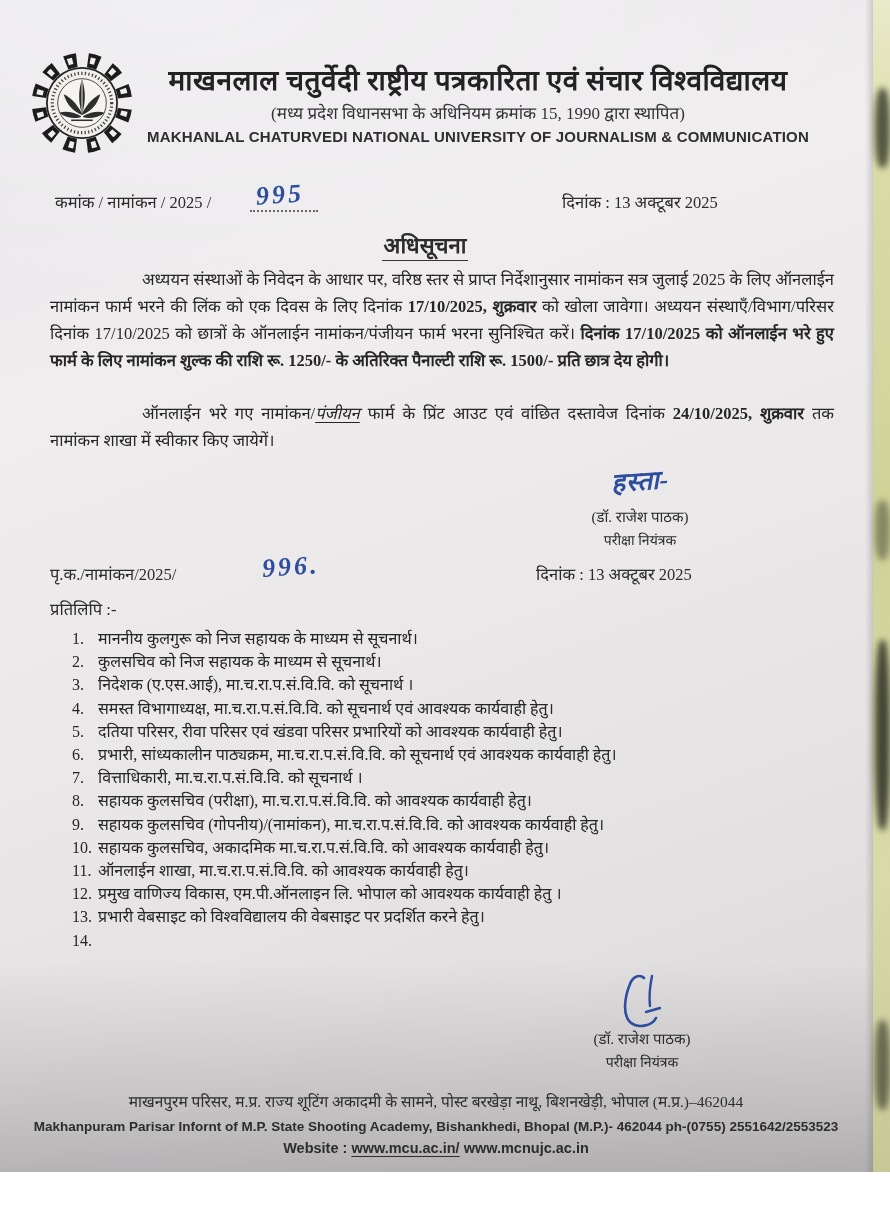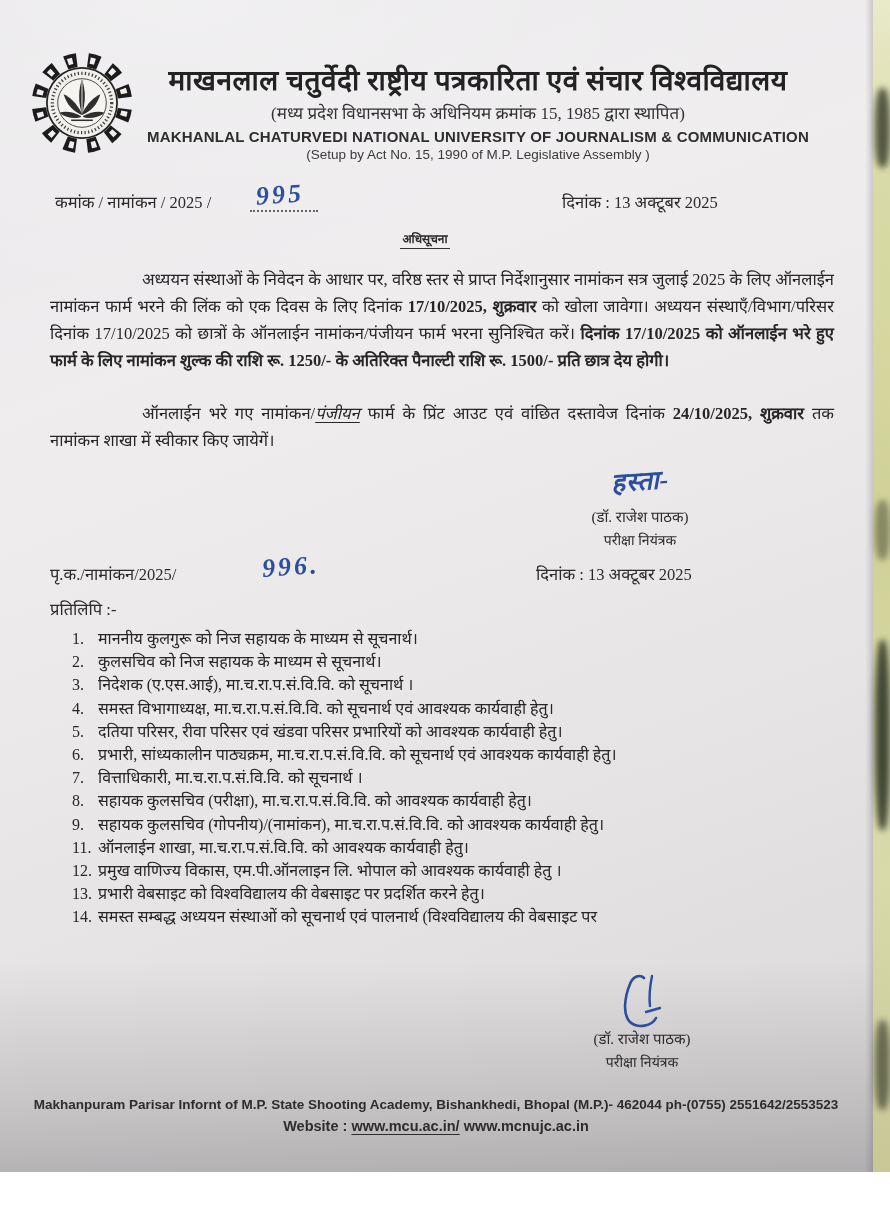--- a/index.html
+++ b/index.html
@@ -43,21 +43,21 @@
   .refrow1{ top:186px; } .refrow2{ top:558px; }
   .ref-label{ position:absolute; left:5px; top:4px; }
   .refrow2 .ref-label{ left:0; }
   .hand{ color:#2d4e9e; font-style:italic; display:inline-block; transform:rotate(-4deg); font-weight:600; }
   .ref-num1{ position:absolute; left:200px; top:-6px; font-size:26px; letter-spacing:3px; border-bottom:2px dotted #666; padding:0 14px 0 6px; }
   .ref-num2{ position:absolute; left:212px; top:-6px; font-size:26px; letter-spacing:3px; }
   .ref-date{ position:absolute; top:4px; }
   .refrow1 .ref-date{ left:512px; } .refrow2 .ref-date{ left:486px; }
 
   .notice-title{ position:absolute; top:229px; left:0; right:40px; text-align:center; }
-  .notice-title span{ font-size:12px; font-weight:700; border-bottom:1.6px solid #333; padding:0 2px 2px; }
+  .notice-title span{ font-size:22px; font-weight:700; border-bottom:1.6px solid #333; padding:0 2px 2px; }
 
   .para{ position:absolute; left:50px; right:56px; font-size:16.5px; line-height:27px; text-align:justify; color:#262626;}
   .para1{ top:266px; } .para2{ top:400px; }
   .indent{ display:inline-block; width:92px; }
   .bold{ font-weight:700; }
   .uline{ text-decoration:underline; text-underline-offset:3px;font-style:italic; }
 
   .sigblock{ position:absolute; text-align:center; }
   .sig1{ top:462px; left:505px; width:270px; }
   .sig-hand{ font-size:26px; letter-spacing:1px; margin-bottom:6px; }
@@ -104,23 +104,22 @@
         <path d="M50 28 C46.5 38 46.5 50 50 60 C53.5 50 53.5 38 50 28 Z" fill="#2e2e2e"></path>
         <path d="M50 60 C45 50 38 44 33 42 C36 52 42 58 50 61 Z" fill="#2e2e2e"></path>
         <path d="M50 60 C55 50 62 44 67 42 C64 52 58 58 50 61 Z" fill="#2e2e2e"></path>
         <path d="M49 62 C42 58 34 57 29 59 C35 64 44 65 49 63 Z" fill="#2e2e2e"></path>
         <path d="M51 62 C58 58 66 57 71 59 C65 64 56 65 51 63 Z" fill="#2e2e2e"></path>
         <path d="M50 30 L50 58" stroke="#f2f0ec" stroke-width="0.9"></path>
         <path d="M40 66 L60 66" stroke="#2e2e2e" stroke-width="1.4"></path>
       </svg>
       <div class="head-text">
         <div class="uni-hi">माखनलाल चतुर्वेदी राष्ट्रीय पत्रकारिता एवं संचार विश्वविद्यालय</div>
-        <div class="est-hi">(मध्य प्रदेश विधानसभा के अधिनियम क्रमांक 15, 1985 द्वारा स्थापित)</div>
+        <div class="est-hi">(मध्य प्रदेश विधानसभा के अधिनियम क्रमांक 15, 1990 द्वारा स्थापित)</div>
         <div class="uni-en">MAKHANLAL CHATURVEDI NATIONAL UNIVERSITY OF JOURNALISM &amp; COMMUNICATION</div>
-        <div class="est-en">(Setup by Act No. 15, 1990 of M.P. Legislative Assembly )</div>
       </div>
     </div>
 
     <div class="refrow refrow1">
       <span class="ref-label">कमांक / नामांकन / 2025 /</span>
       <span class="ref-num1"><span class="hand">995</span></span>
       <span class="ref-date">दिनांक : 13 अक्टूबर 2025</span>
     </div>
 
     <div class="notice-title">
@@ -175,48 +174,53 @@
         </li>
       <li>
           <span class="num">8.</span>
           <span class="txt">सहायक कुलसचिव (परीक्षा), मा.च.रा.प.सं.वि.वि. को आवश्यक कार्यवाही हेतु।</span>
         </li>
       <li>
           <span class="num">9.</span>
           <span class="txt">सहायक कुलसचिव (गोपनीय)/(नामांकन), मा.च.रा.प.सं.वि.वि. को आवश्यक कार्यवाही हेतु।</span>
         </li>
       <li>
+          <span class="num">10.</span>
+          <span class="txt">सहायक कुलसचिव, अकादमिक मा.च.रा.प.सं.वि.वि. को आवश्यक कार्यवाही हेतु।</span>
+        </li>
+      <li>
           <span class="num">11.</span>
           <span class="txt">ऑनलाईन शाखा, मा.च.रा.प.सं.वि.वि. को आवश्यक कार्यवाही हेतु।</span>
         </li>
       <li>
           <span class="num">12.</span>
           <span class="txt">प्रमुख वाणिज्य विकास, एम.पी.ऑनलाइन लि. भोपाल को आवश्यक कार्यवाही हेतु ।</span>
         </li>
       <li>
           <span class="num">13.</span>
           <span class="txt">प्रभारी वेबसाइट को विश्वविद्यालय की वेबसाइट पर प्रदर्शित करने हेतु।</span>
         </li>
       <li>
         <span class="num">14.</span>
-        <span class="txt"><span>समस्त सम्बद्ध अध्ययन संस्थाओं को सूचनार्थ एवं पालनार्थ  (विश्वविद्यालय की वेबसाइट पर</span></span>
+        <span class="txt"></span>
       </li>
     </ul>
 
     <div class="sigblock sig2">
       <svg class="squiggle" width="92" height="62" viewBox="0 0 92 62">
         <path d="M44 6 C40 2 33 4 30 12 C25 24 22 42 30 50 C38 57 52 54 56 46" fill="none" stroke="#2d4e9e" stroke-width="2.6" stroke-linecap="round"></path>
         <path d="M52 4 C50 14 49 26 50 34" fill="none" stroke="#2d4e9e" stroke-width="2.4" stroke-linecap="round"></path>
         <path d="M46 40 L60 36" fill="none" stroke="#2d4e9e" stroke-width="2.4" stroke-linecap="round"></path>
       </svg>
       <div class="sig-name">(डॉ. राजेश पाठक)</div>
       <div class="sig-desg">परीक्षा नियंत्रक</div>
     </div>
 
     <div class="footer">
+      <div class="foot-hi">माखनपुरम परिसर, म.प्र. राज्य शूटिंग अकादमी के सामने, पोस्ट बरखेड़ा नाथू, बिशनखेड़ी, भोपाल (म.प्र.)–462044</div>
       <div class="foot-en">Makhanpuram Parisar Infornt of M.P. State Shooting Academy,  Bishankhedi, Bhopal (M.P.)- 462044  ph-(0755) 2551642/2553523</div>
       <div class="foot-web"><span>Website : </span><span class="u">www.mcu.ac.in/</span><span> www.mcnujc.ac.in</span></div>
     </div>
 
     <div class="crease"></div>
 
     <div class="timestamp">13 October 2025 at 12:03 pm</div>
   </div>
 
   <div class="edge-shadow"></div>

